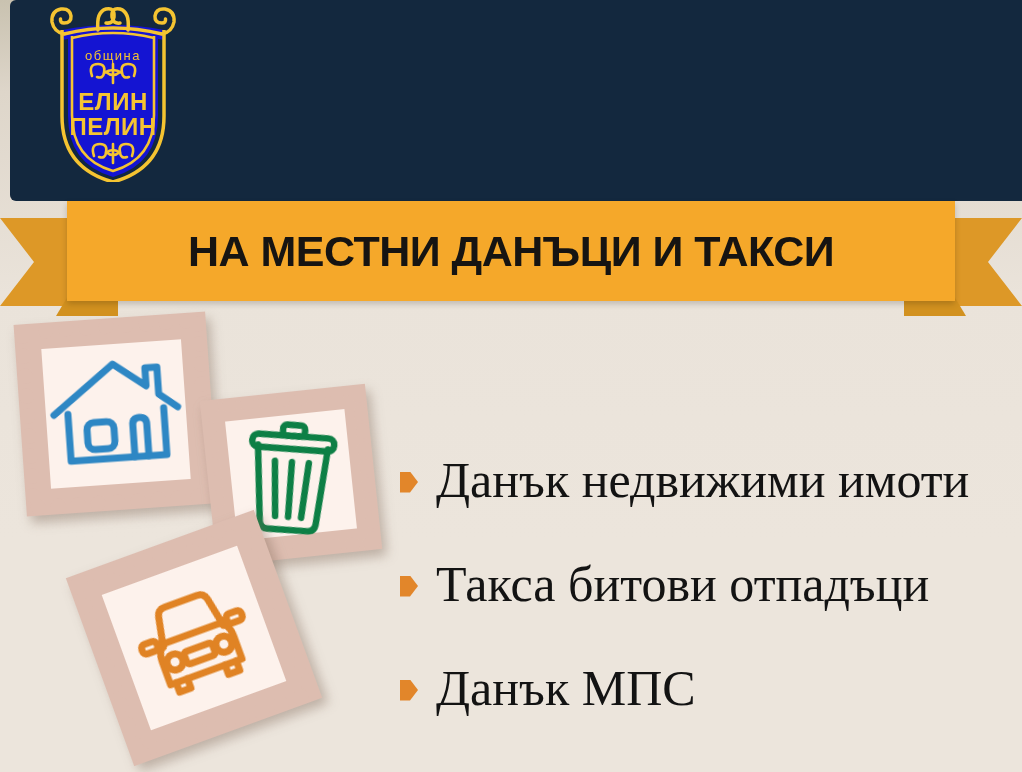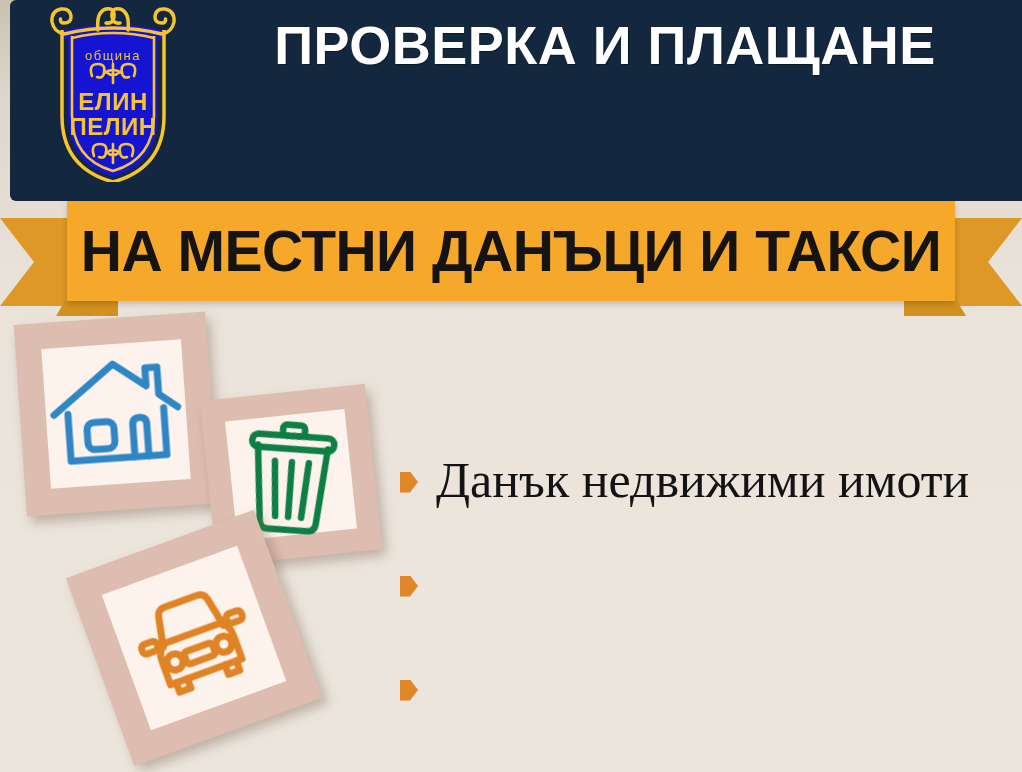--- a/index.html
+++ b/index.html
@@ -94,21 +94,21 @@
   #ribbon-label {
     position: absolute;
     left: 0; top: 0;
     width: 888px; height: 100px;
     display: flex;
     align-items: center;
     justify-content: center;
     color: #161412;
     font-family: "Liberation Sans", sans-serif;
     font-weight: bold;
-    font-size: 57px;
+    font-size: 43px;
     letter-spacing: -0.5px;
     white-space: nowrap;
   }
 
   
   .stamp {
     position: absolute;
     background: #ddbdb0;
     filter: drop-shadow(4px 7px 6px rgba(120,95,80,0.40));
   }
@@ -191,21 +191,20 @@
           <path d="M46 152 Q42 140 52 140 Q60 140 58 149 Q57 155 51 153"></path>
           <path d="M84 152 Q88 140 78 140 Q70 140 72 149 Q73 155 79 153"></path>
           <path d="M58 149 Q65 143 72 149"></path>
           <path d="M65 140 L65 159"></path>
           <path d="M58 148 Q65 154 72 148"></path>
         </g>
       </svg>
     </div>
 
     <div id="title-block">
-      <span class="title-line">ПРОВЕРКА И ПЛАЩАНЕ</span>
     </div>
   </div>
 
   <div id="ribbon">
     <div class="ribbon-tail" id="ribbon-tail-left"></div>
     <div class="ribbon-tail" id="ribbon-tail-right"></div>
     <div id="ribbon-fold-left"></div>
     <div id="ribbon-fold-right"></div>
     <div id="ribbon-main">
       <div id="ribbon-label">НА МЕСТНИ ДАНЪЦИ И ТАКСИ</div>
@@ -387,19 +386,21 @@
     </svg>
   </div>
 
   <div id="list">
     <div class="list-item">
       <span class="bullet"></span>
       <span class="list-label">Данък недвижими имоти</span>
     </div>
     <div class="list-item">
       <span class="bullet"></span>
+      <span class="list-label">Такса битови отпадъци</span>
     </div>
     <div class="list-item">
       <span class="bullet"></span>
+      <span class="list-label">Данък МПС</span>
     </div>
   </div>
 
 </div>
 
 </body></html>

